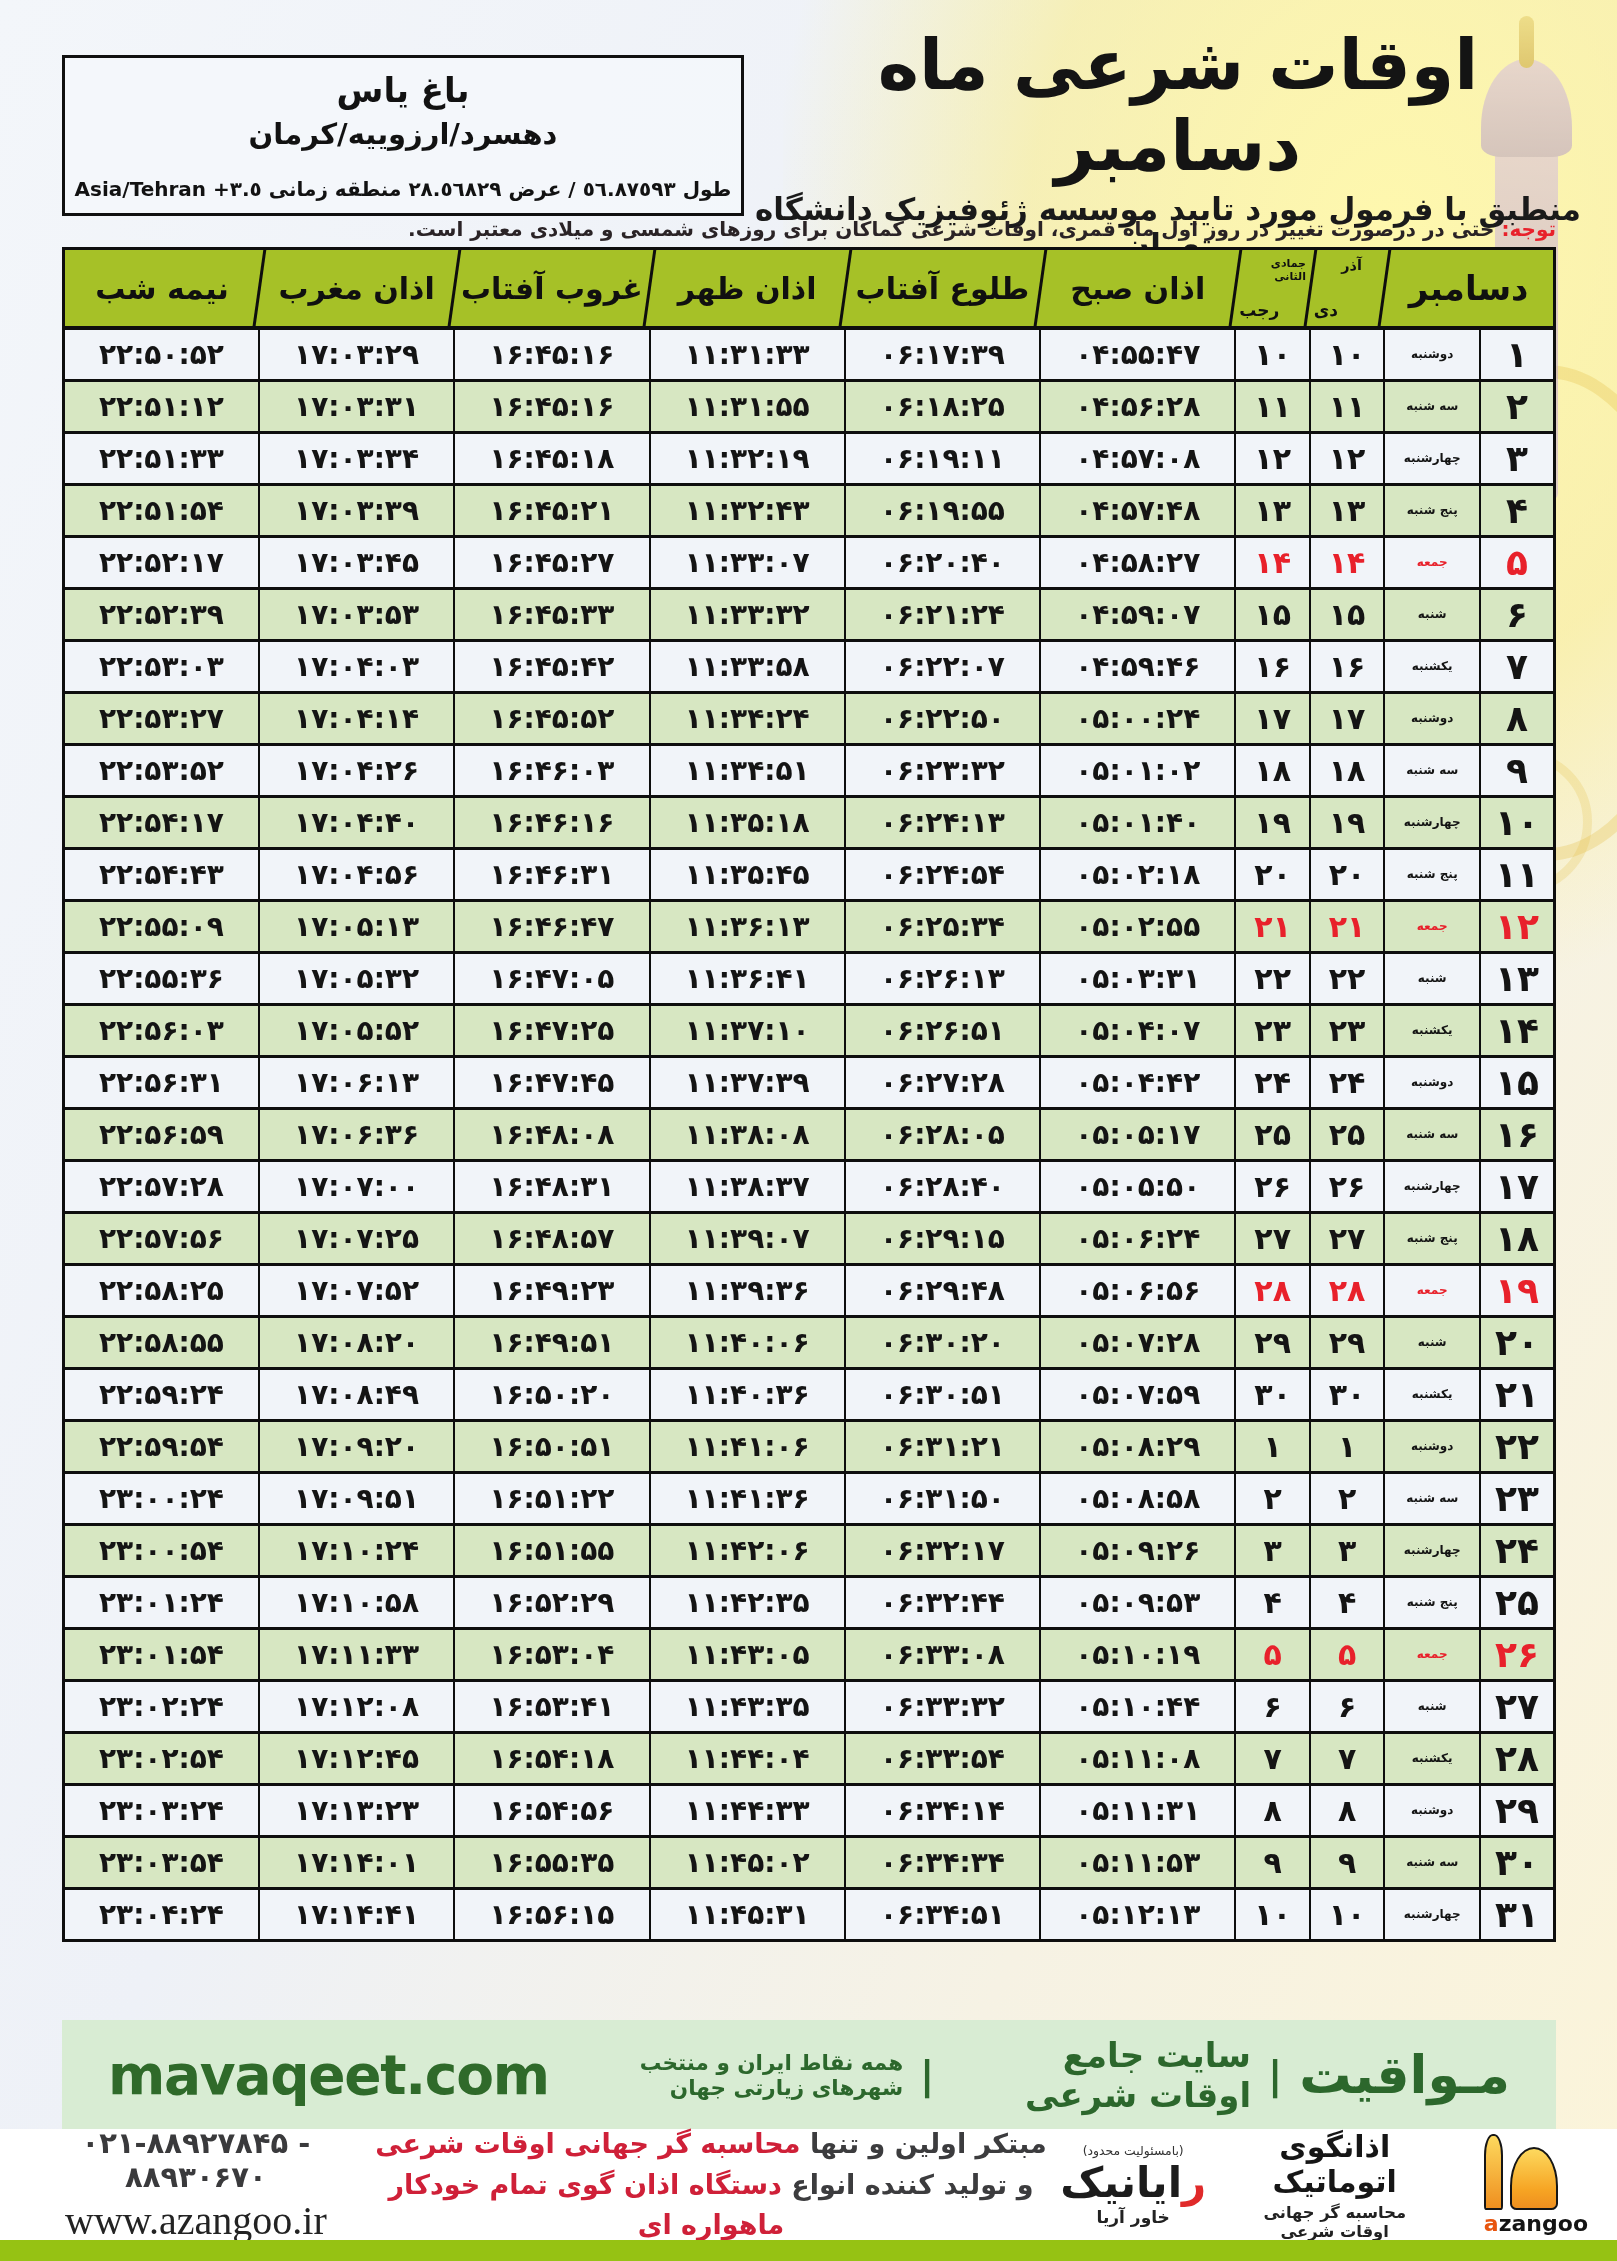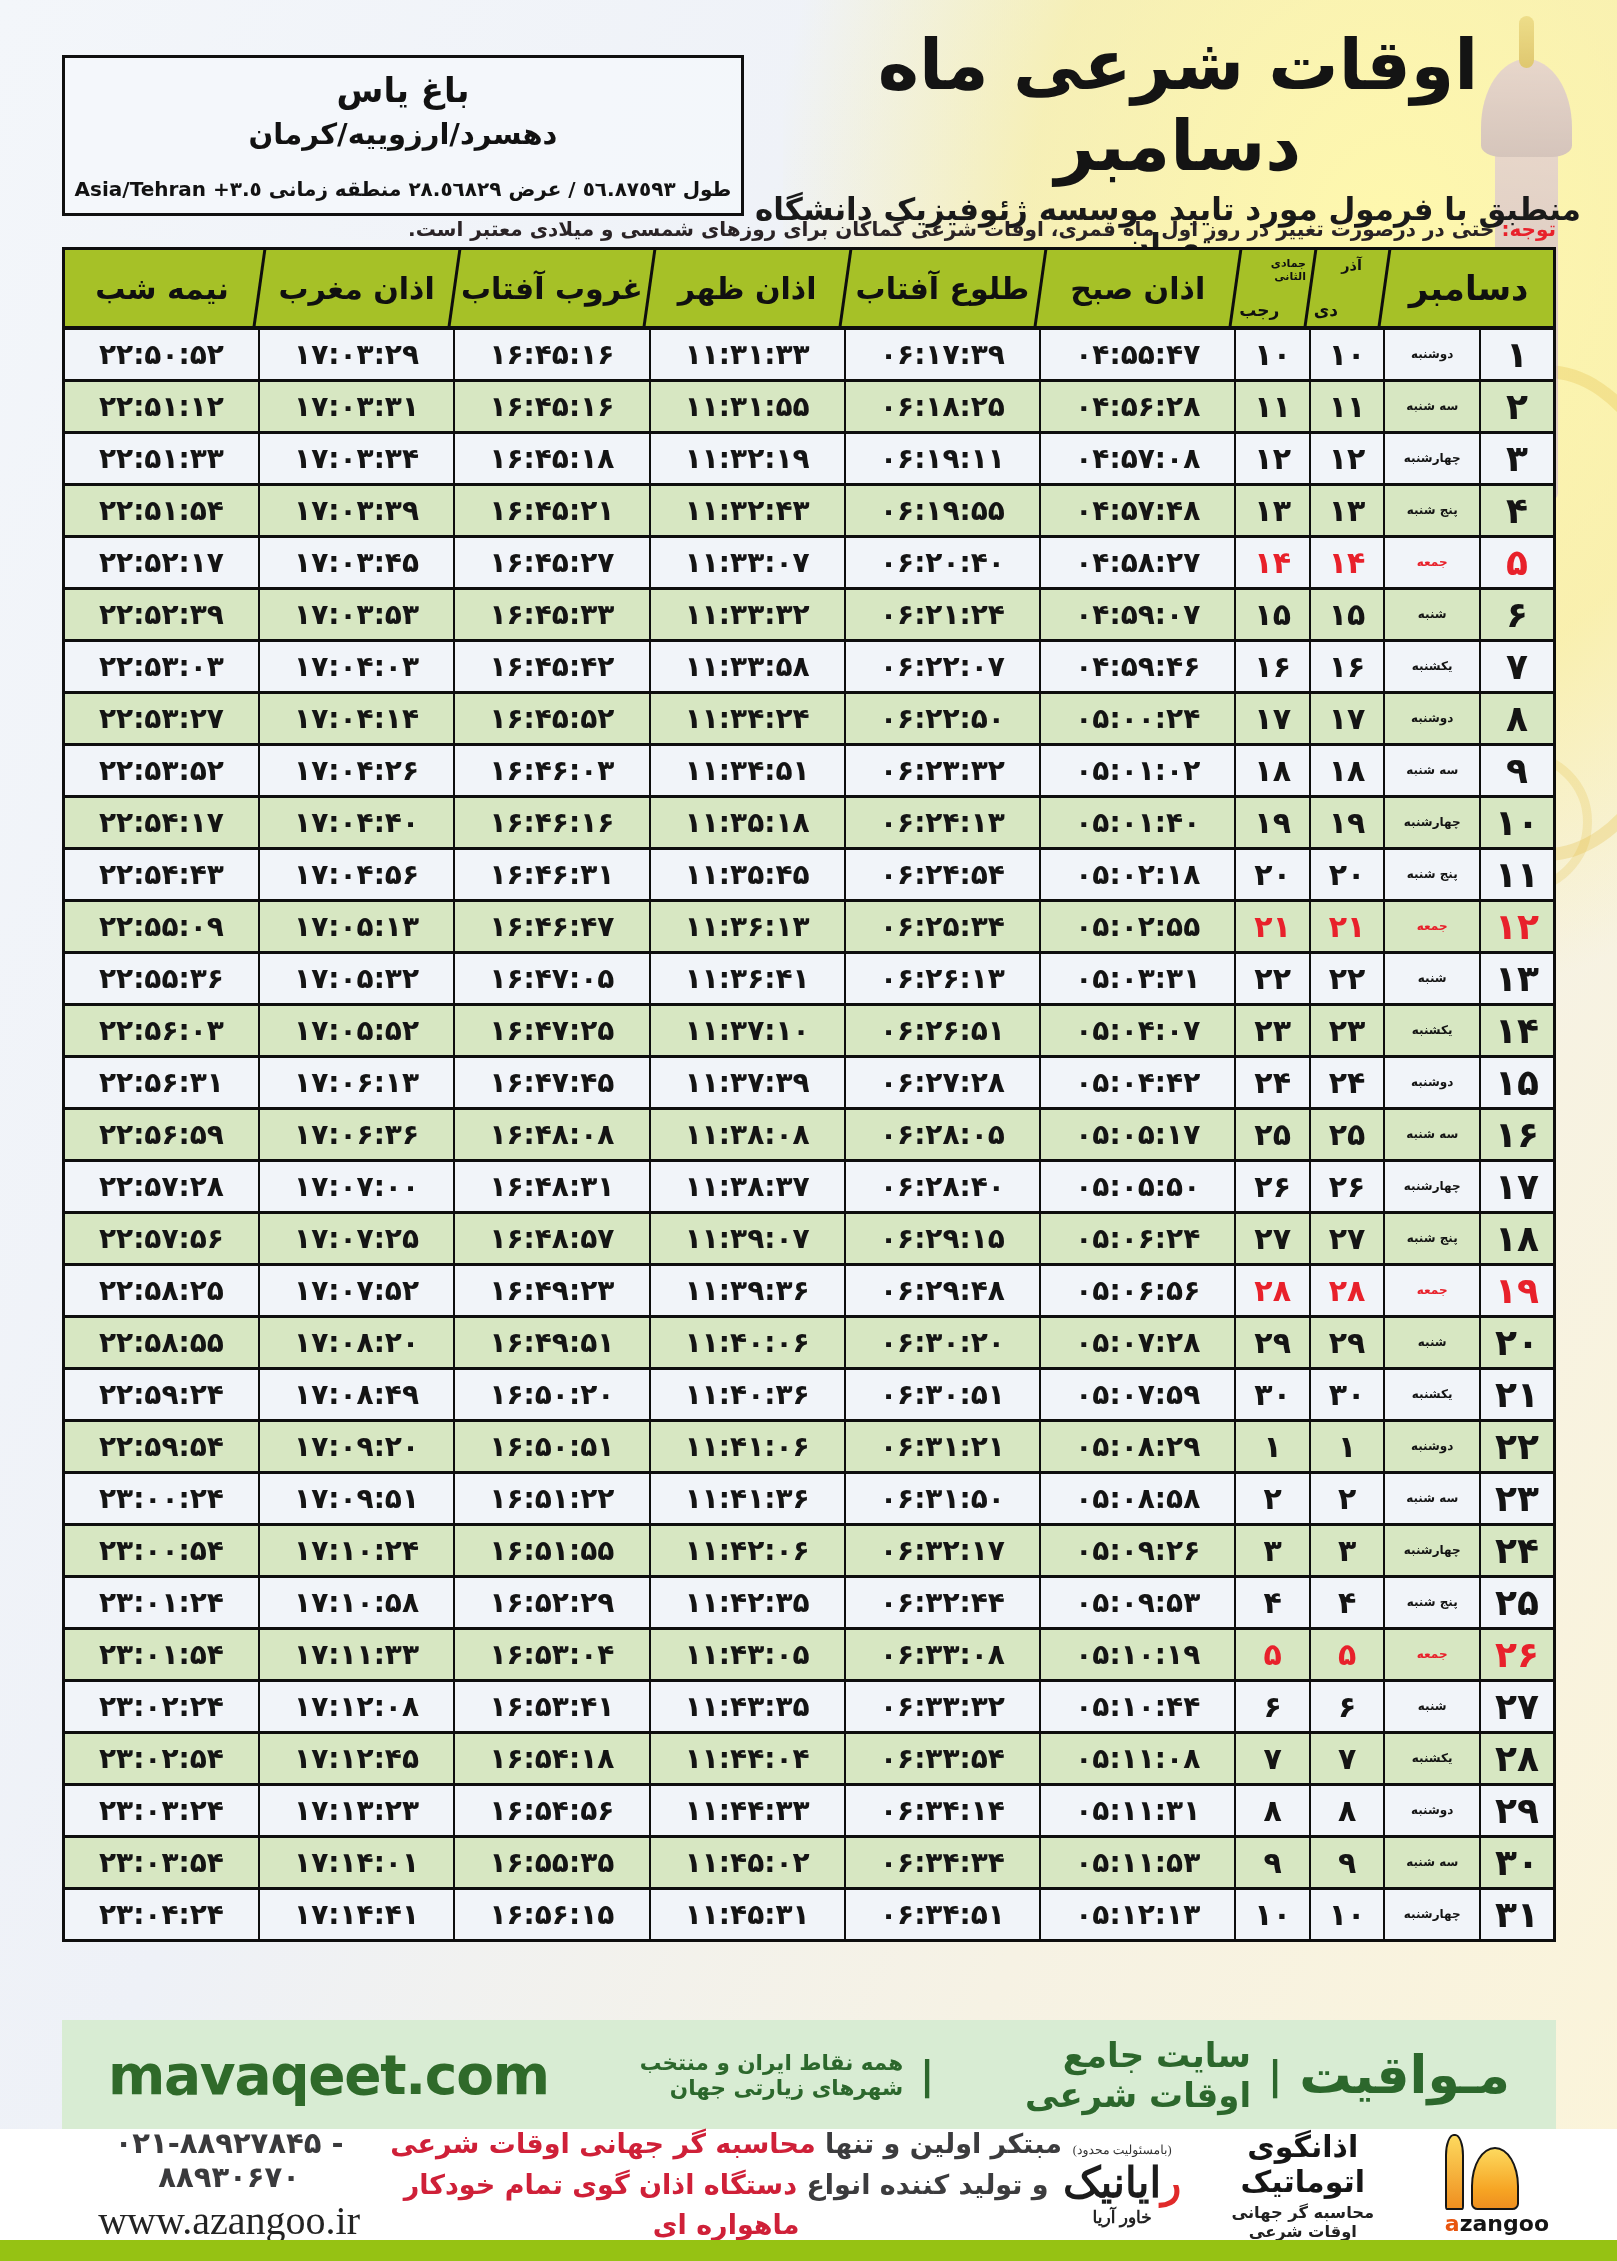--- a/index.html
+++ b/index.html
@@ -68,28 +68,28 @@
                   display:flex; align-items:center; justify-content:space-between; padding:0 46px; direction:ltr; }
   .mv-latin{ font-size:55px; font-weight:bold; color:#2f6a2a; letter-spacing:-1.3px; }
   .mv-fa{ direction:rtl; display:flex; align-items:center; gap:17px; color:#2c672c; }
   .mv-brand{ font-size:52px; font-weight:bold; }
   .mv-sep{ font-size:39px; font-weight:bold; }
   .mv-tag1{ font-size:34px; font-weight:bold; }
   .mv-tag2{ font-size:21.5px; font-weight:bold; }
 
   
   .bottom-strip{ position:absolute; left:0; top:2129px; width:1618px; height:112px; background:#ffffff;
-                 display:flex; align-items:center; justify-content:space-between; padding:0 69px; }
+                 display:flex; align-items:center; justify-content:space-between; padding:0 30px; }
   .contact{ text-align:center; }
   .phone{ font-size:29px; font-weight:bold; color:#3a3a3c; direction:ltr; }
   .website{ font-family:"Liberation Serif", serif; font-size:40px; color:#232323; margin-top:2.6px; }
   .slogan{ direction:rtl; text-align:center; line-height:1.5; font-size:27px; font-weight:bold; }
   .slogan .dark{ color:#3c3c3e; } .slogan .crimson{ color:#cf2038; }
   .logos{ display:flex; align-items:center; gap:39px; direction:ltr; }
-  .rayanik{ text-align:center; direction:rtl;font-family:Liberation Serif, serif; }
+  .rayanik{ text-align:center; direction:rtl; }
   .ray-note{ font-size:12.4px; color:#333; }
   .ray-name{ font-size:42px; font-weight:bold; color:#1c1c1c; }
   .ray-name .red{ color:#e02a2a; }
   .ray-sub{ font-size:17px; font-weight:bold; color:#222; }
   .azangoo{ display:flex; align-items:center; gap:11.7px; direction:rtl; }
   .az-icon-wrap{ display:flex; flex-direction:column; align-items:flex-end;margin-left:48px; }
   .az-icon{ display:flex; align-items:flex-end; }
   .az-dome{ width:48px; height:63px; background:linear-gradient(180deg,#fdd95e 0%,#f6a423 70%,#ef8f1f 100%);
             border:2px solid #161616; border-radius:50% 50% 14% 14% / 62% 62% 10% 10%; }
   .az-minar{ width:19.6px; height:76px; margin-right:6.5px; background:linear-gradient(180deg,#fdd95e,#ef8f1f);

